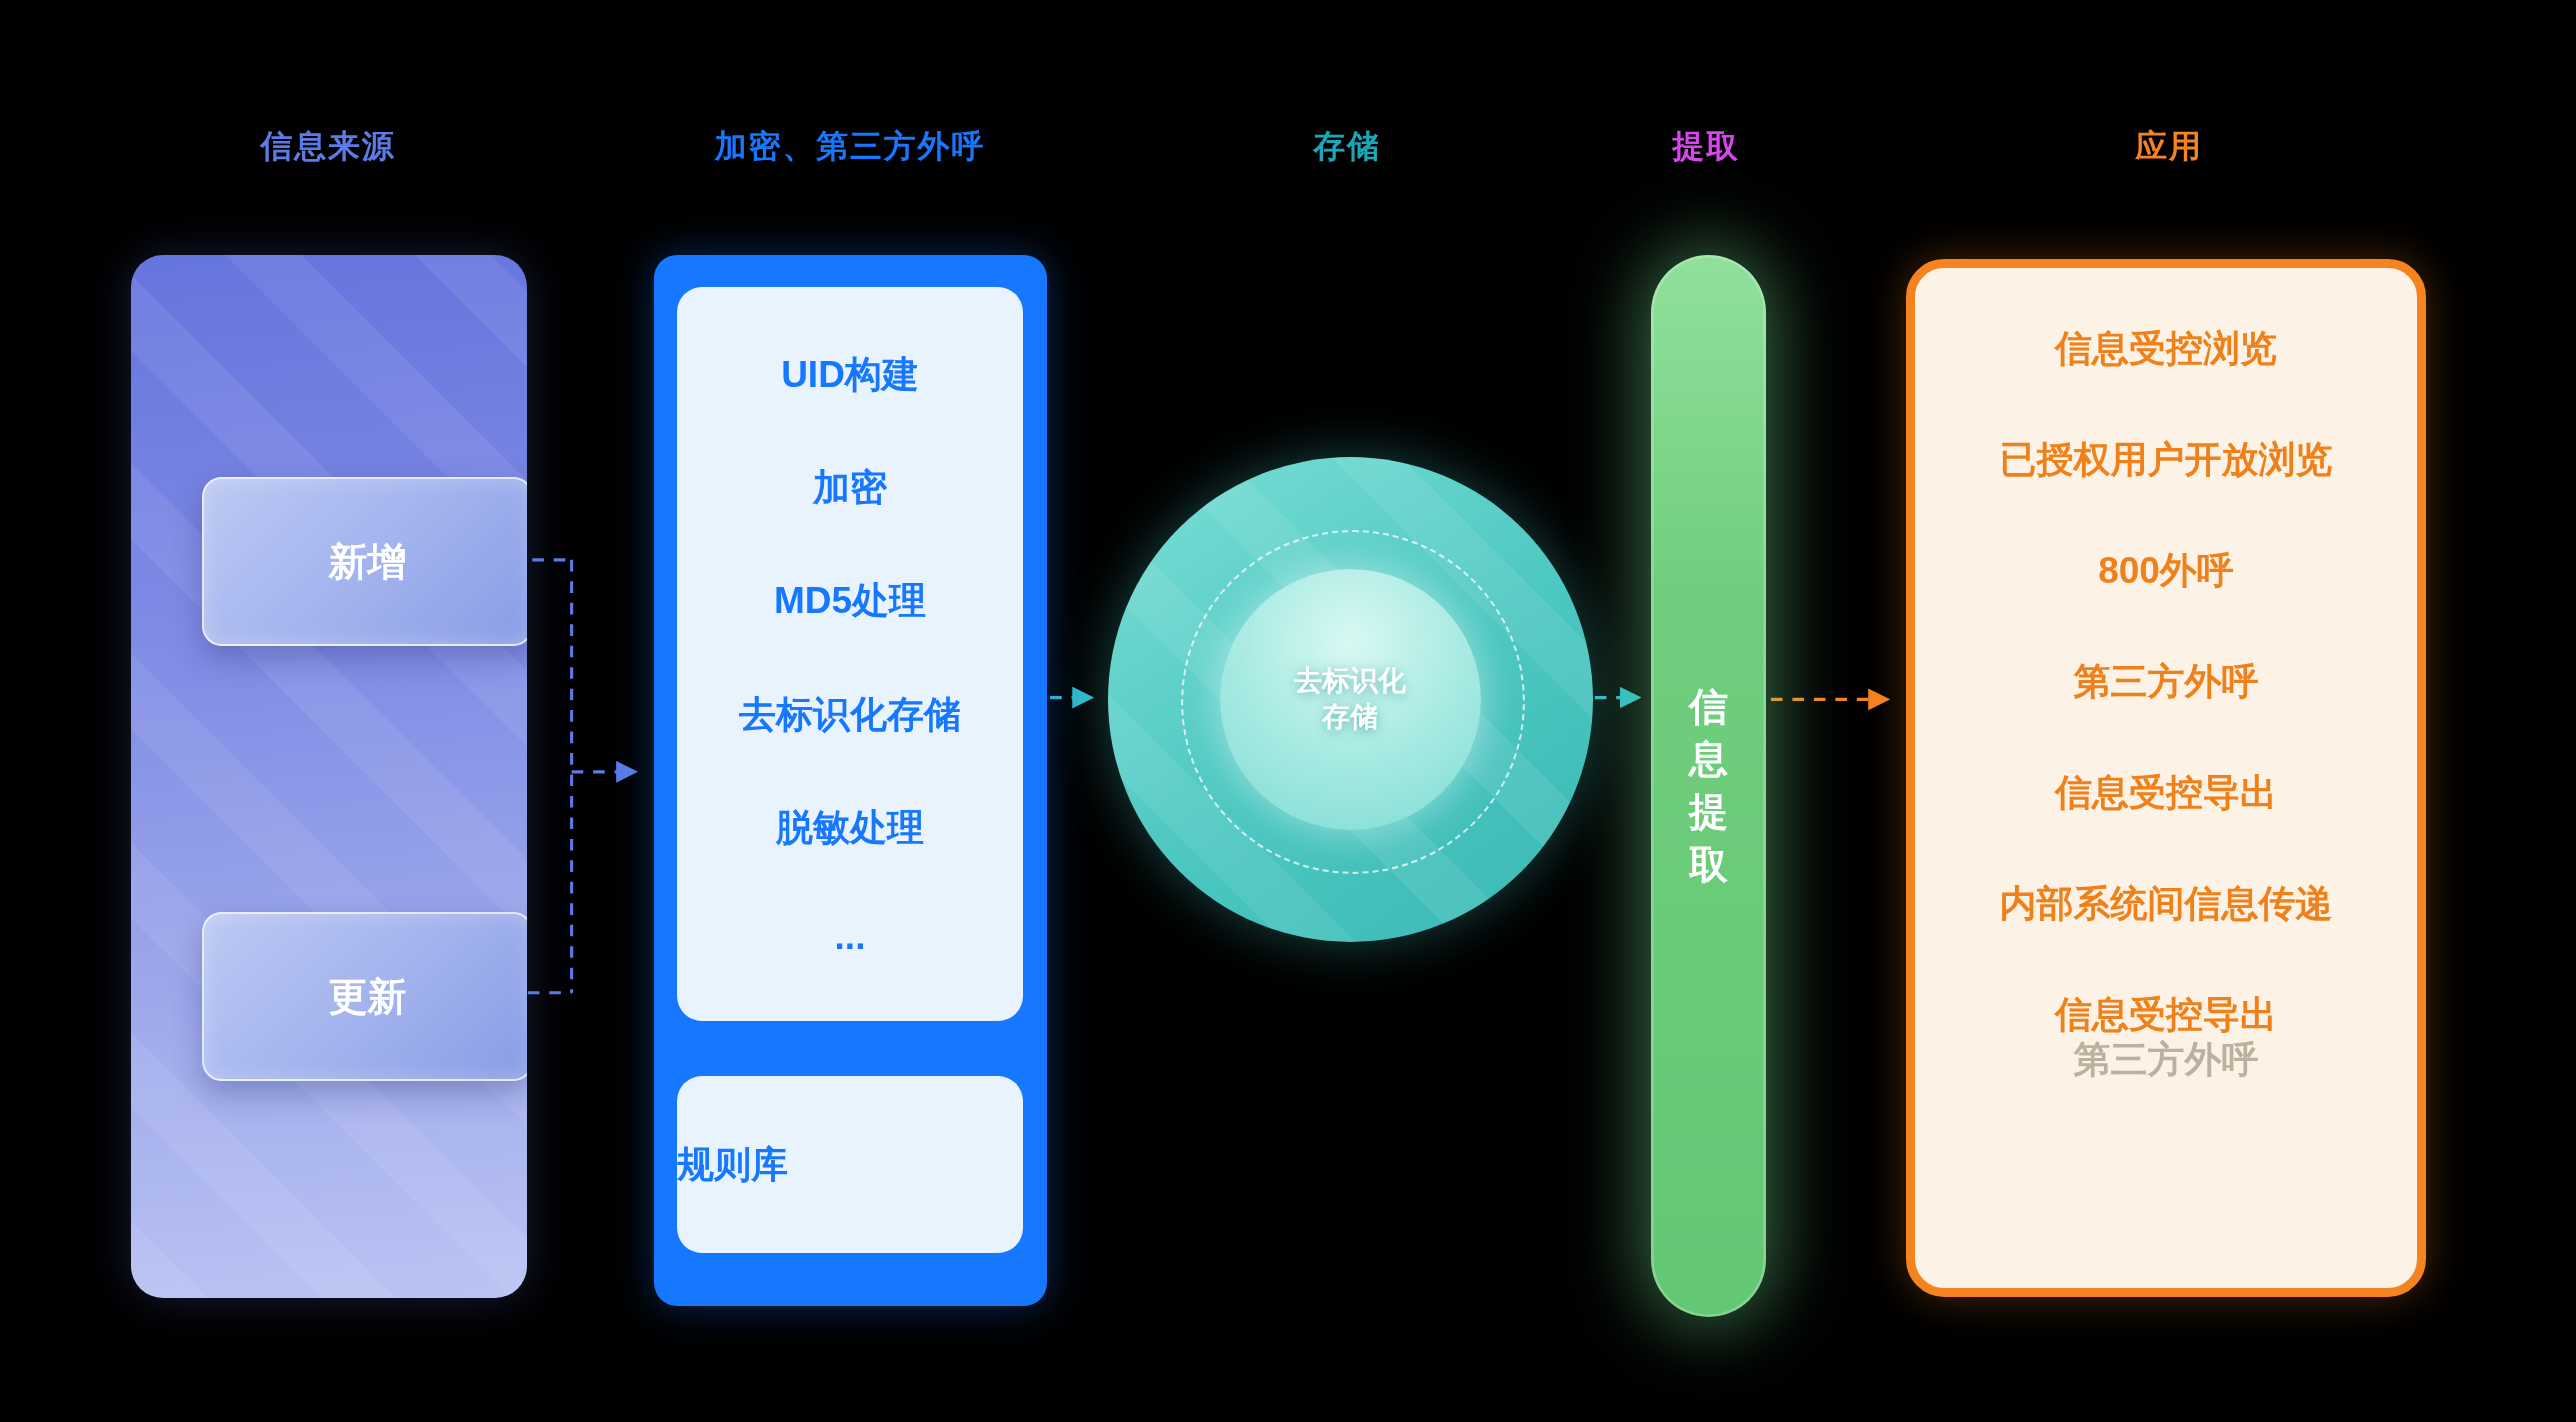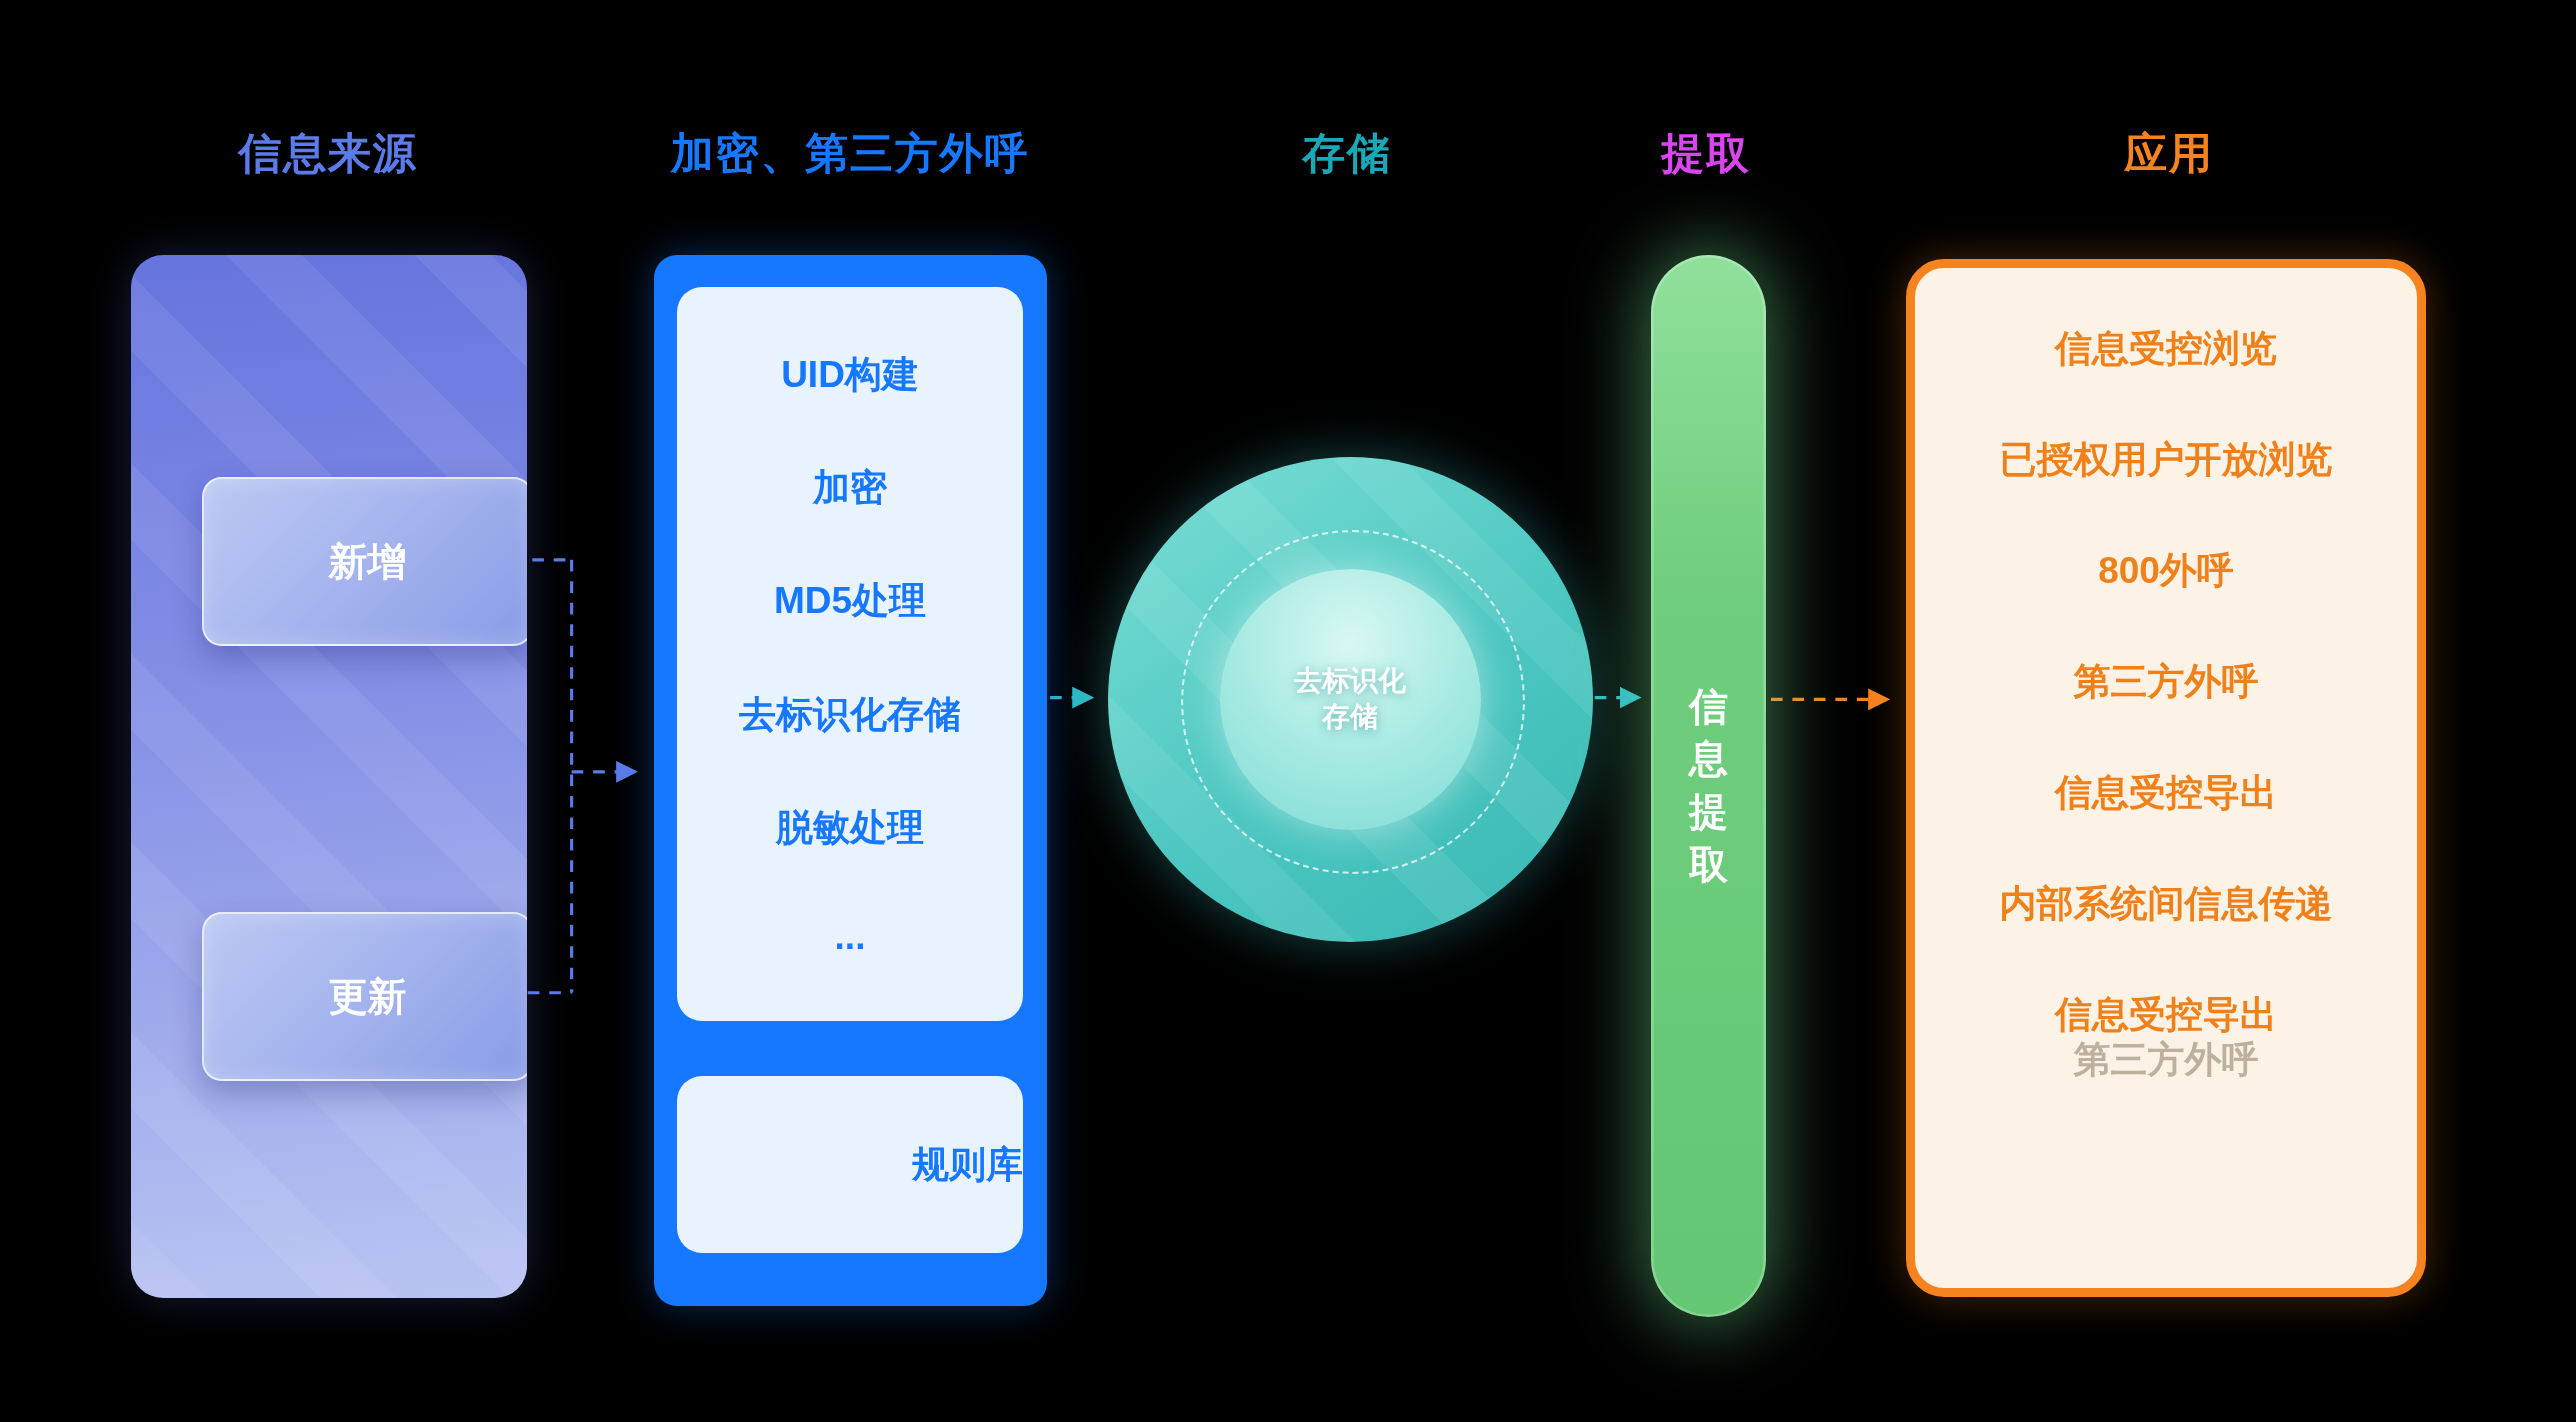--- a/index.html
+++ b/index.html
@@ -10,21 +10,21 @@
     background: #000;
     overflow: hidden;
     font-family: "Liberation Sans", sans-serif;
   }
 
   
   .col-header {
     position: absolute;
     top: 125px;
     transform: translateX(-50%);
-    font-size: 43px;
+    font-size: 32px;
     font-weight: 700;
     letter-spacing: 1.8px;
     white-space: nowrap;
   }
 
   
   .connectors {
     position: absolute;
     left: 0; top: 0;
     pointer-events: none;
@@ -87,21 +87,21 @@
     color: #1677ff;
     font-size: 37px; font-weight: 600;
     white-space: nowrap;
   }
   .rule-box {
     position: absolute;
     left: 23px; top: 821px;
     width: 346px; height: 177px;
     background: #e9f3fe;
     border-radius: 25px;
-    display: flex; align-items: center; justify-content: flex-end;
+    display: flex; align-items: center; justify-content: flex-start;
     color: #1677ff;
     font-size: 37px; font-weight: 600;
   }
 
   
   .storage-circle {
     position: absolute;
     left: 1108px; top: 457px;
     width: 485px; height: 485px;
     border-radius: 50%;

